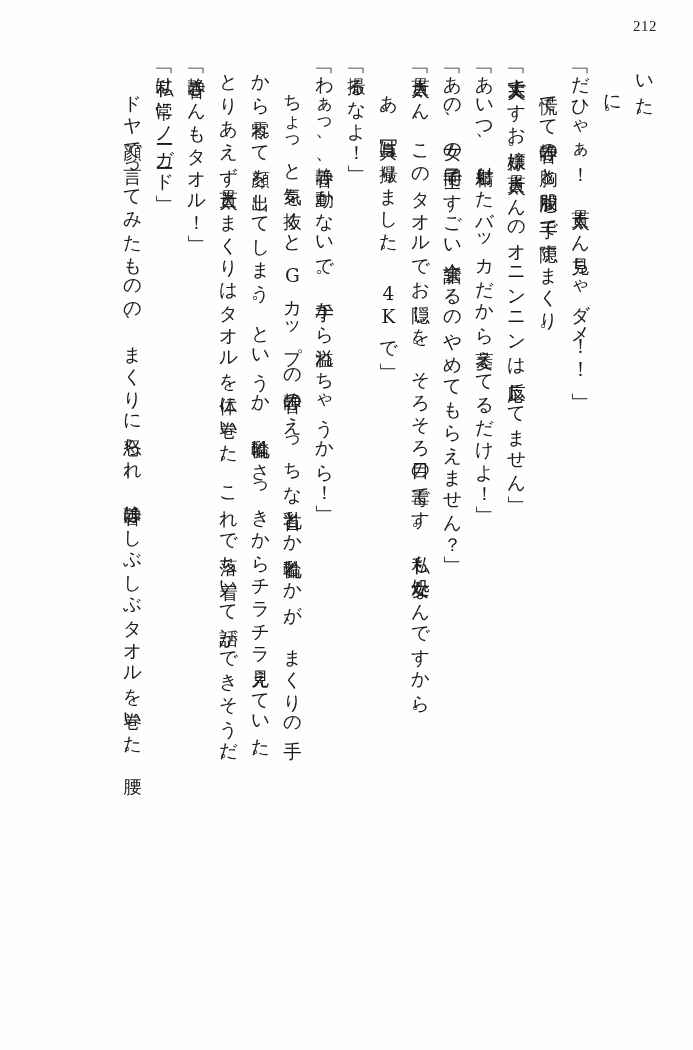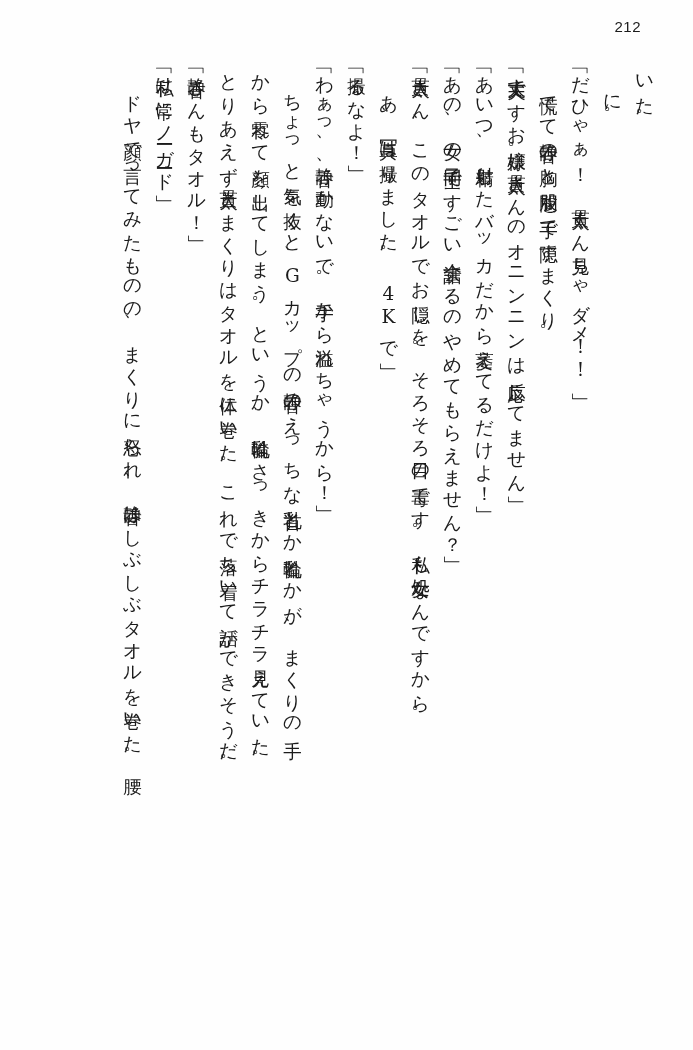--- a/index.html
+++ b/index.html
@@ -12,23 +12,23 @@
     width: 693px;
     height: 1050px;
     background: #fefefe;
     overflow: hidden;
     font-family: "DejaVu Serif", "Liberation Serif", serif;
     color: #1a1a1a;
   }
   .page-number {
     position: absolute;
     top: 18px;
-    right: 52px;
+    right: 36px;
     font-size: 15px;
-    font-family: Liberation Sans, sans-serif;
+    font-family: Liberation Serif, serif;
     letter-spacing: 0.5px;
     color: #1c1c1c;
   }
   .body-text {
     position: absolute;
     top: 62px;
     right: 40px;
     left: 40px;
     bottom: 30px;
     display: flex;

